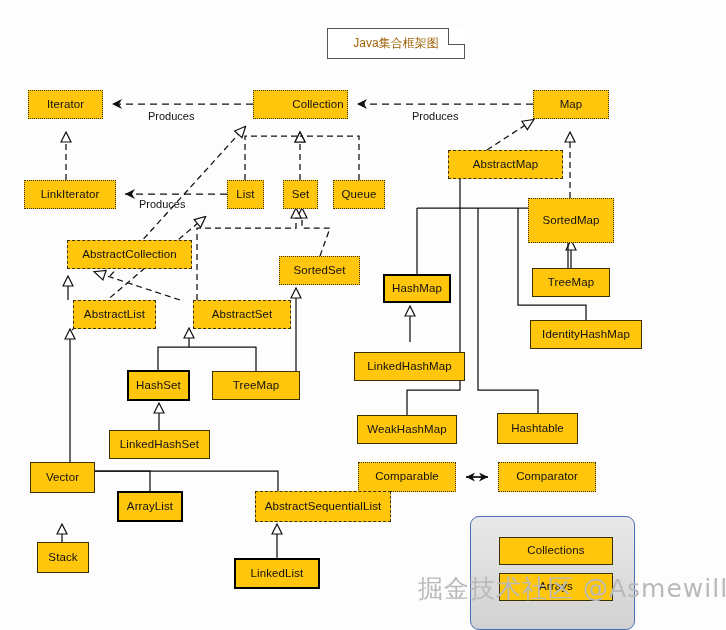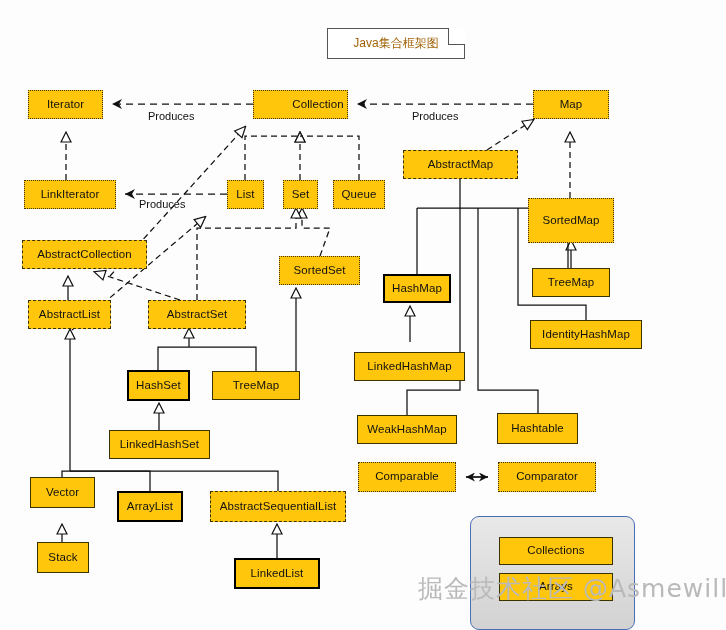--- a/index.html
+++ b/index.html
@@ -17,21 +17,21 @@
     background:#FFC60B;
     color:#111;
     display:flex;align-items:center;justify-content:center;
     font-size:11.5px;
     letter-spacing:.1px;
     white-space:nowrap;
     box-sizing:border-box;
     line-height:1;
   }
   .n-iface   { border:1.4px dotted #3a3200; }
-  .n-abstract{ border:1.4px dashed #3a3200; }
+  .n-abstract{ border:1.4px dashed #3a3200;margin-left:45px; }
   .n-class   { border:1.2px solid #3a3200; }
   .n-bold    { border:2.6px solid #000000; }
 
   
   .note{
     position:absolute;background:#ffffff;border:1.2px solid #555;
     box-sizing:border-box;font-size:12px;color:#a16207;
     display:flex;align-items:center;justify-content:center;
   }
   .note .fold{
@@ -243,21 +243,21 @@
       </div>
       <div class="node n-class" style="left: 497px; top: 413px; width: 81px; height: 31px;">
         <span>Hashtable</span>
       </div>
       <div class="node n-iface" style="left: 358px; top: 462px; width: 98px; height: 30px;">
         <span>Comparable</span>
       </div>
       <div class="node n-iface" style="left: 498px; top: 462px; width: 98px; height: 30px;">
         <span>Comparator</span>
       </div>
-      <div class="node n-class" style="left: 30px; top: 477px; width: 65px; height: 31px;">
+      <div class="node n-class" style="left: 30px; top: 462px; width: 65px; height: 31px;">
         <span>Vector</span>
       </div>
       <div class="node n-bold" style="left: 117px; top: 491px; width: 66px; height: 31px;">
         <span>ArrayList</span>
       </div>
       <div class="node n-abstract" style="left: 210px; top: 491px; width: 136px; height: 31px;">
         <span>AbstractSequentialList</span>
       </div>
       <div class="node n-class" style="left: 37px; top: 542px; width: 52px; height: 31px;">
         <span>Stack</span>

